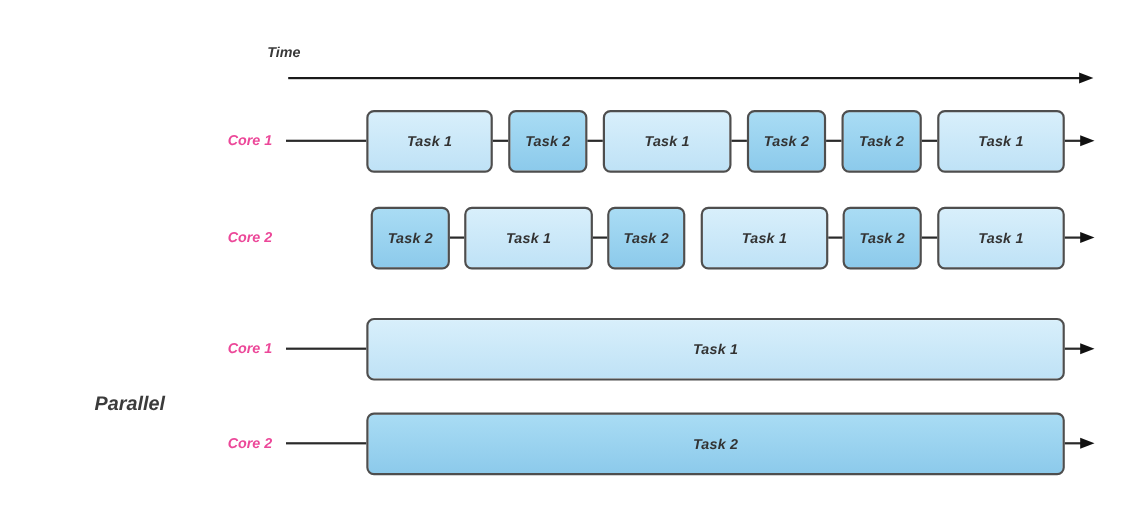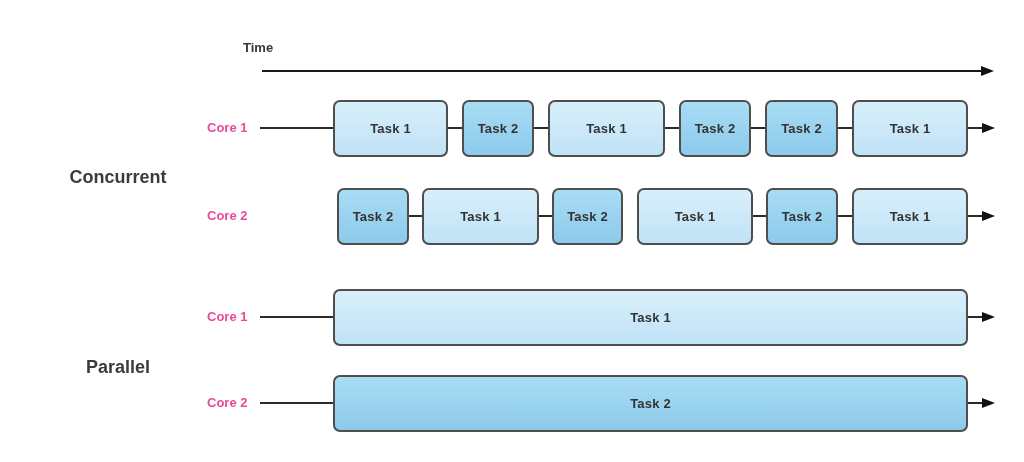--- a/index.html
+++ b/index.html
@@ -3,20 +3,21 @@
 <meta charset="utf-8">
 <style>
   html, body { margin: 0; padding: 0; background: #ffffff; }
   #canvas {
     position: relative;
     width: 996px;
     height: 462px;
     background: #ffffff;
     font-family: "Liberation Sans", sans-serif;
     overflow: hidden;
+    font-style: italic;
   }
   .line {
     position: absolute;
     height: 2px;
     background: #2a2a2a;
   }
   .thin-line {
     position: absolute;
     height: 2px;
     background: #1a1a1a;
@@ -74,21 +75,20 @@
 <body>
 
 <div id="canvas">
 
   <div>
     <div class="time-label" style="left:243px; top:40px;">Time</div>
     <div class="thin-line" style="left:262px; top:70px; width:720px;"></div>
     <div class="arrow-head" style="left:981px; top:66px;"></div>
   </div>
 
-  <div class="section-label" style="top:167px;">Concurrent</div>
 
   <div>
     <div class="core-label" style="left:207px; top:120px;">Core 1</div>
     <div class="line" style="left:260px; top:127px; width:73px;"></div>
 
     <div class="box t1" style="left:333px; top:100px; width:115px;">Task 1</div>
     <div class="line" style="left:448px; top:127px; width:14px;"></div>
     <div class="box t2" style="left:462px; top:100px; width:72px;">Task 2</div>
     <div class="line" style="left:534px; top:127px; width:14px;"></div>
     <div class="box t1" style="left:548px; top:100px; width:117px;">Task 1</div>

